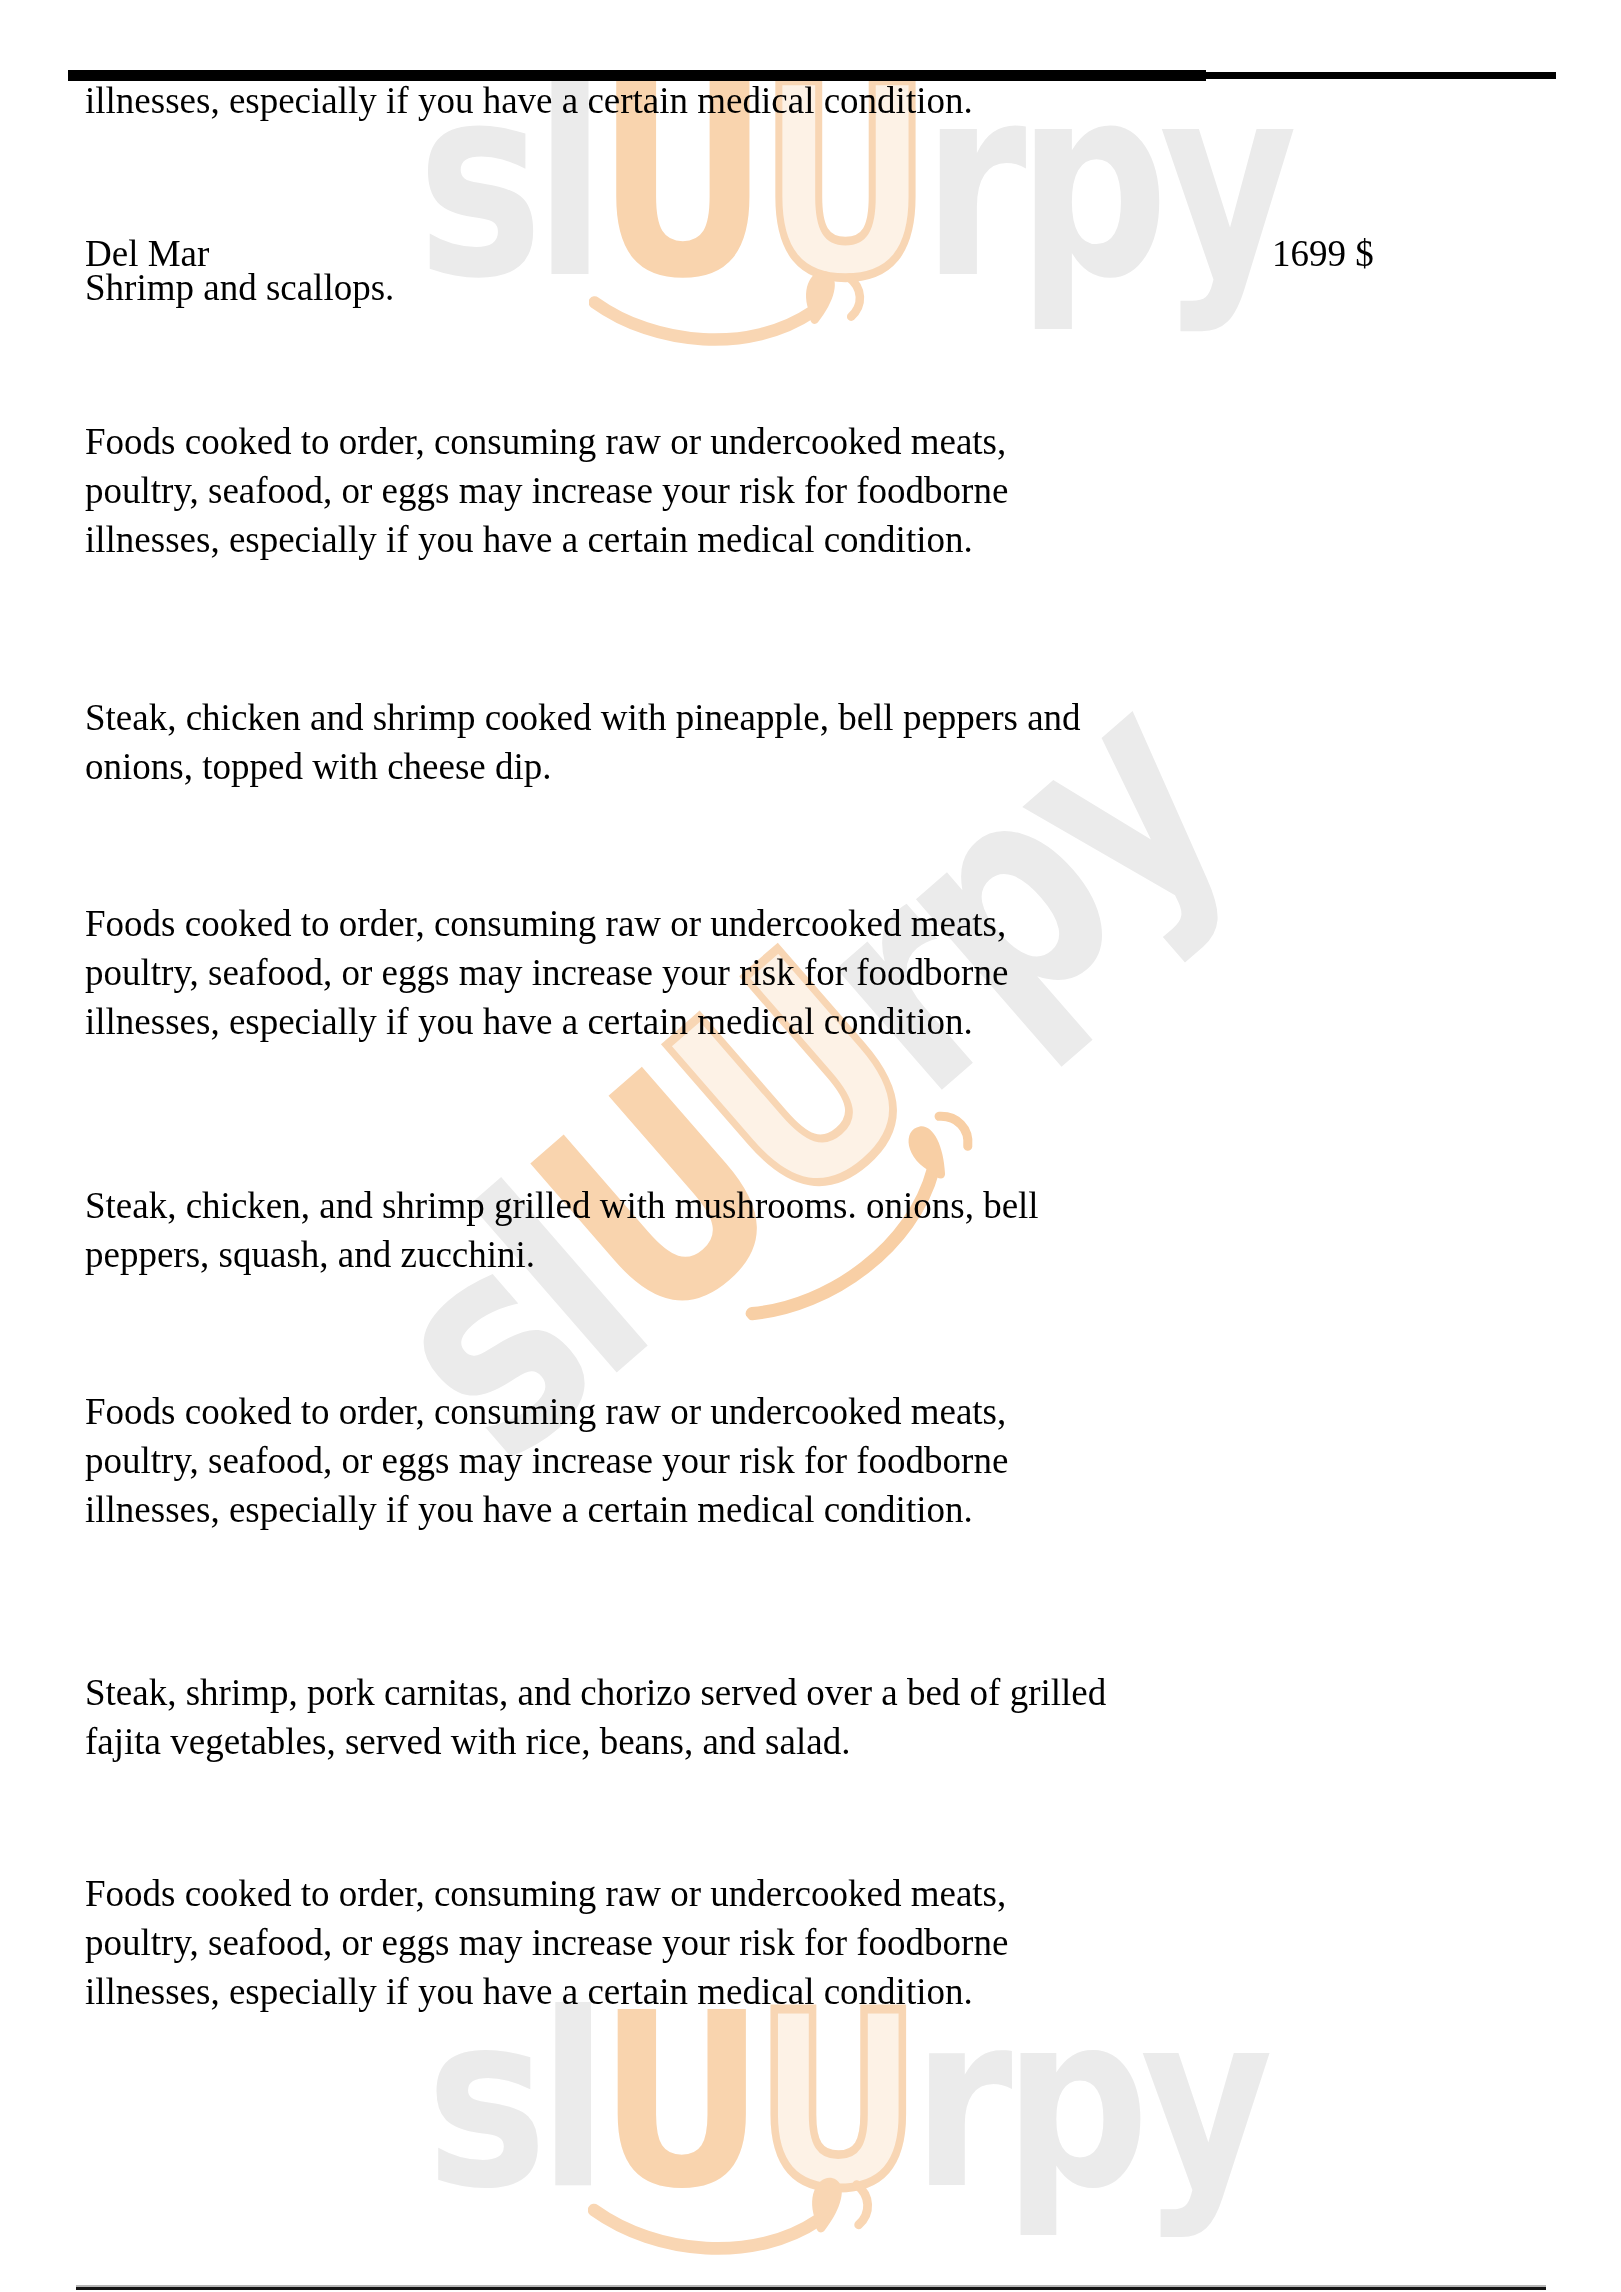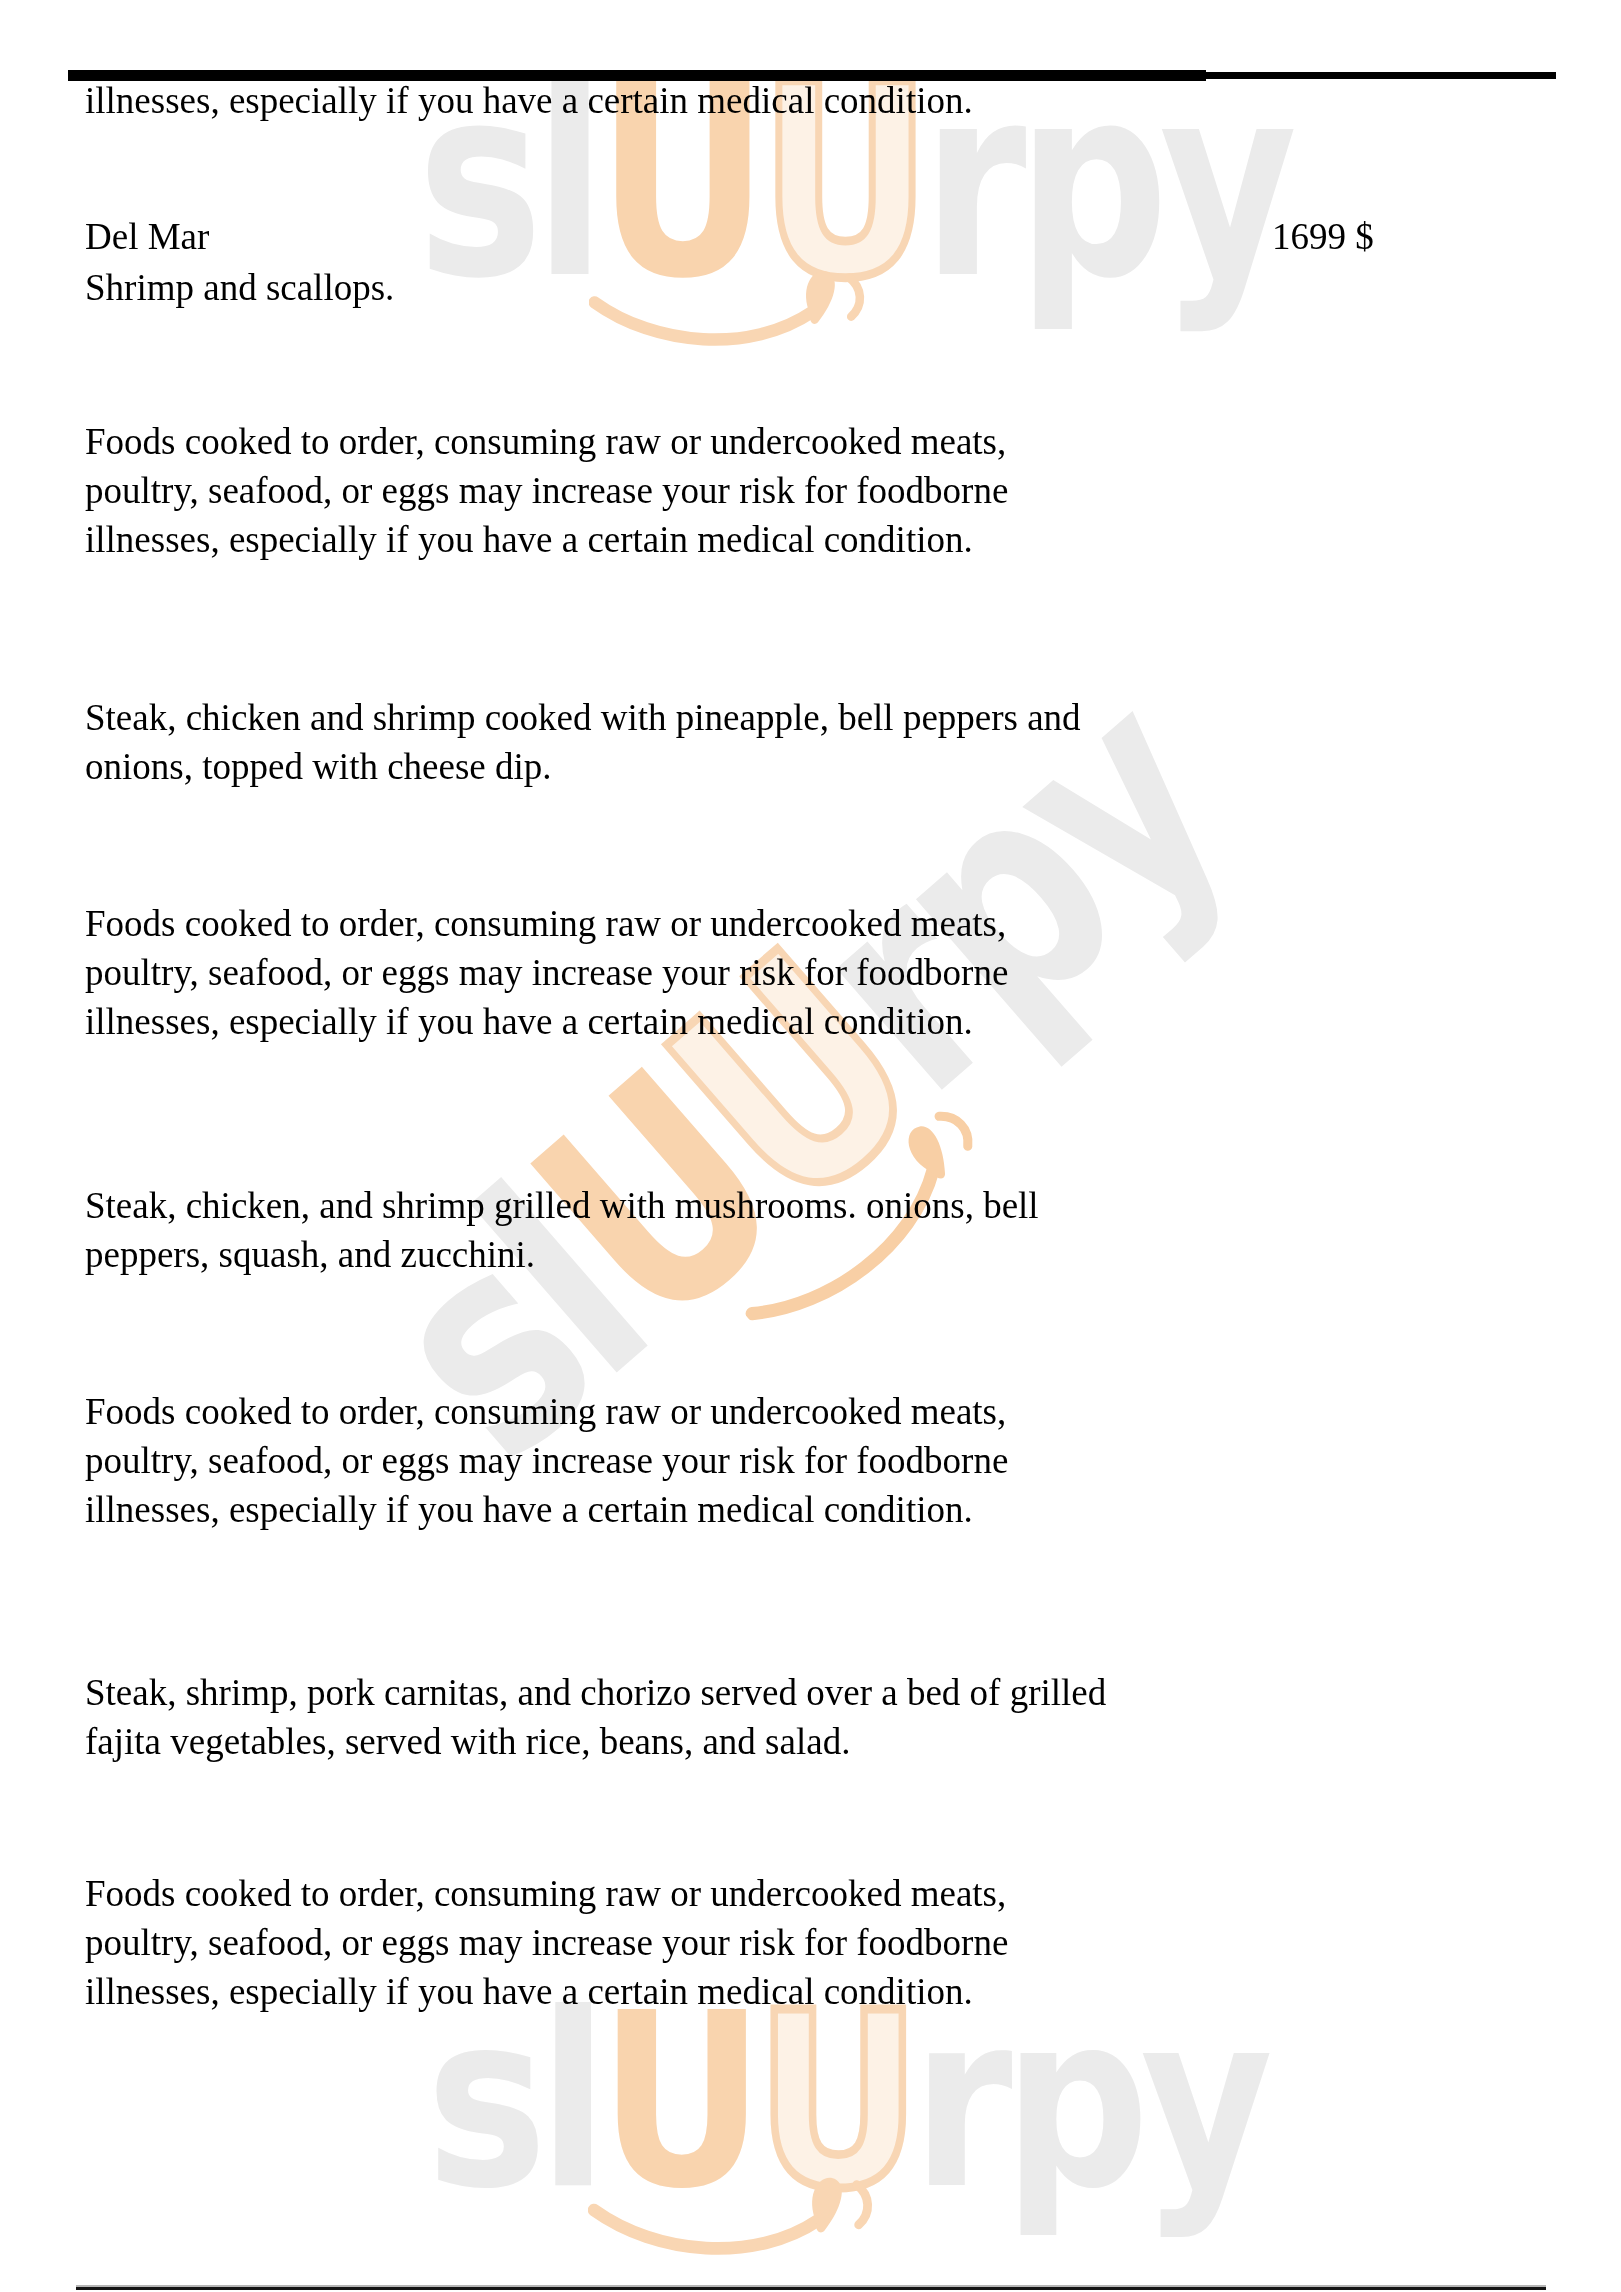--- a/index.html
+++ b/index.html
@@ -93,21 +93,21 @@
       <path d="M 274 16 C 288 27, 289 45, 276 57" stroke="#f9d6b3" stroke-width="9" fill="none" stroke-linecap="round"></path>
     </svg>
   </div>
 
   <div class="rule rule-top-left"></div>
   <div class="rule rule-top-right"></div>
   <div class="rule rule-bottom"></div>
 
   <div class="line indent" style="top:76px">illnesses, especially if you have a certain medical condition.</div>
 
-  <div class="line" style="top:212px">
+  <div class="line" style="top:229px">
     <span class="indent" style="display:inline-block">Del Mar</span>
     <span class="price">1699 $</span>
   </div>
   <div class="line indent" style="top:263px">Shrimp and scallops.</div>
 
   <div class="line indent" style="top:417px">Foods cooked to order, consuming raw or undercooked meats,</div>
   <div class="line indent" style="top:466px">poultry, seafood, or eggs may increase your risk for foodborne</div>
   <div class="line indent" style="top:515px">illnesses, especially if you have a certain medical condition.</div>
 
   <div class="line indent" style="top:693px">Steak, chicken and shrimp cooked with pineapple, bell peppers and</div>

